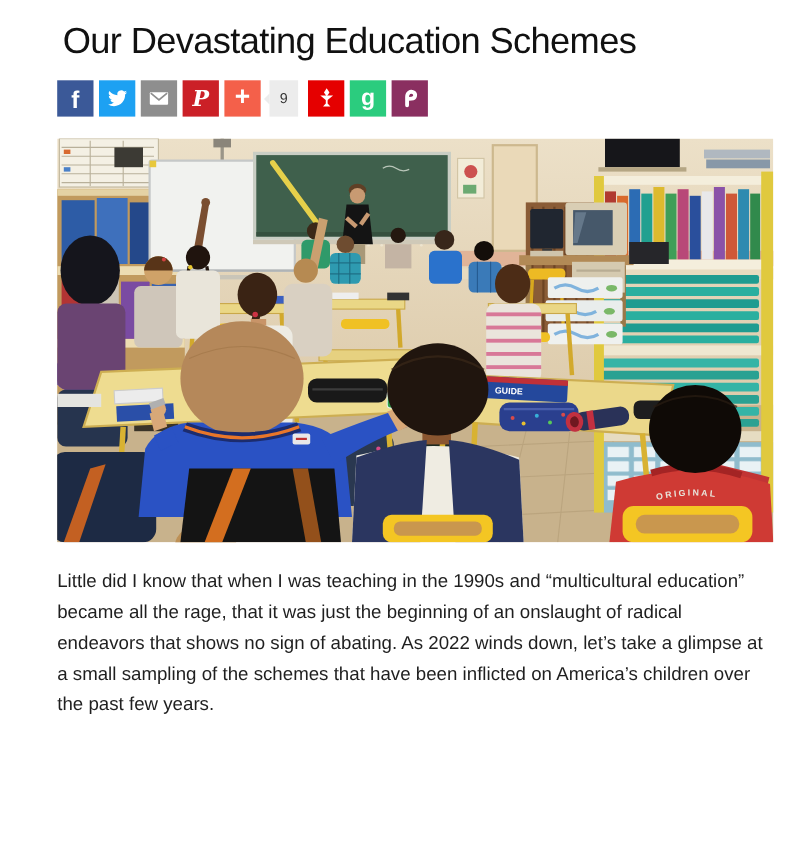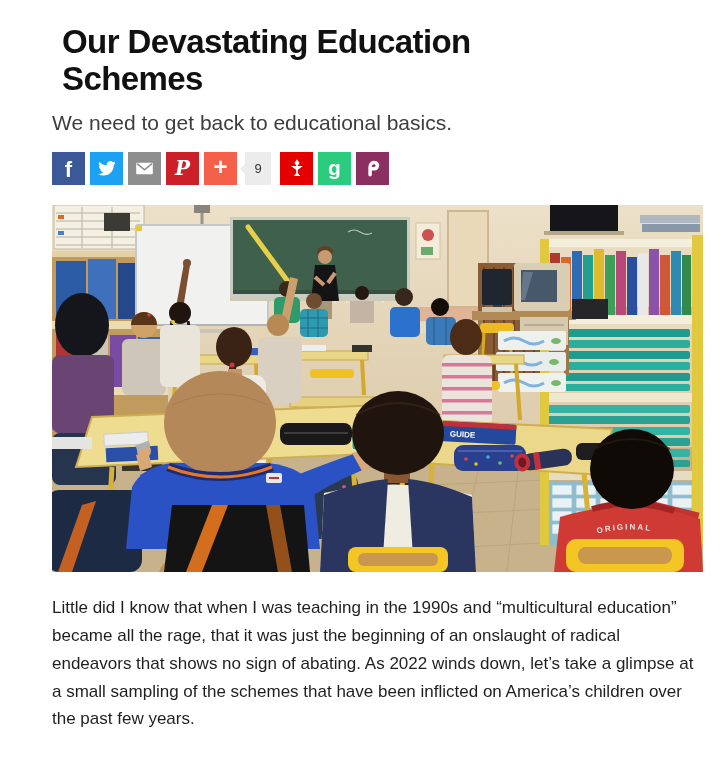--- a/index.html
+++ b/index.html
@@ -1,18 +1,18 @@
 <!DOCTYPE html>
 <html><head>
 <meta charset="utf-8">
 <style>
   html,body{margin:0;padding:0;background:#fff;}
   body{width:722px;font-family:"Liberation Sans",sans-serif;color:#1f1f1f;}
   .container{padding:14px 0 0 52px;width:652px;}
-  h1.title{font-weight:700;font-size:33px;line-height:1.12;letter-spacing:-0.6px;color:#111;margin:10px;max-width:530px;}
+  h1.title{font-weight:400;font-size:33px;line-height:1.12;letter-spacing:-0.6px;color:#111;margin:5px;max-width:530px;}
   .subtitle{font-size:21px;color:#3d3d3d;margin:13px 0 0;font-weight:400;}
   .byline{margin-top:19px;font-size:13.5px;color:#333;}
   .byline a{text-decoration:none;cursor:pointer;}
   .byline .sep{color:#666;padding:0 3px;}
   .share-row{display:flex;align-items:center;margin-top:17px;height:33px;}
   .share-btn{width:33px;height:33px;margin-right:5px;display:flex;align-items:center;justify-content:center;color:#fff;cursor:pointer;flex:0 0 auto;}
   .share-btn .glyph{font-weight:700;line-height:1;}
   .glyph-fb{font-size:22px;transform:translateY(2px);}
   .glyph-pin{font-size:20px;font-style:italic;font-family:"DejaVu Serif",serif;}
   .glyph-plus{font-size:24px;font-weight:700;transform:translateY(-1px);}
@@ -23,21 +23,20 @@
   .photo svg{display:block;width:651px;height:367px;}
   .article-text{margin-top:22px;font-size:17px;line-height:1.64;color:#1f1f1f;max-width:652px;margin-bottom:7px;}
 </style>
 </head>
 <body>
 
 <div class="container">
 
   <h1 class="title">Our Devastating Education Schemes</h1>
 
-  <p class="subtitle">We need to get back to educational basics.</p>
 
 
   <div class="share-row">
     <a class="share-btn" style="background-color: rgb(59, 89, 152);">
       <span class="glyph glyph-fb">f</span>
     </a>
     <a class="share-btn" style="background-color: rgb(29, 161, 242);">
       <svg width="19" height="19" viewBox="0 0 24 24">
           <path fill="#fff" d="M23.4 4.8c-.8.36-1.66.6-2.56.7a4.5 4.5 0 0 0 1.97-2.48c-.87.52-1.83.9-2.85 1.1a4.48 4.48 0 0 0-7.64 4.09A12.73 12.73 0 0 1 3.1 3.55a4.47 4.47 0 0 0 1.39 5.98c-.73-.02-1.43-.22-2.03-.56v.06a4.48 4.48 0 0 0 3.6 4.39c-.66.18-1.36.2-2.03.08a4.48 4.48 0 0 0 4.18 3.11A9 9 0 0 1 1.56 18.9 12.67 12.67 0 0 0 8.42 20.9c8.22 0 12.72-6.81 12.72-12.72l-.01-.58a9.1 9.1 0 0 0 2.27-2.8z"></path>
         </svg>

